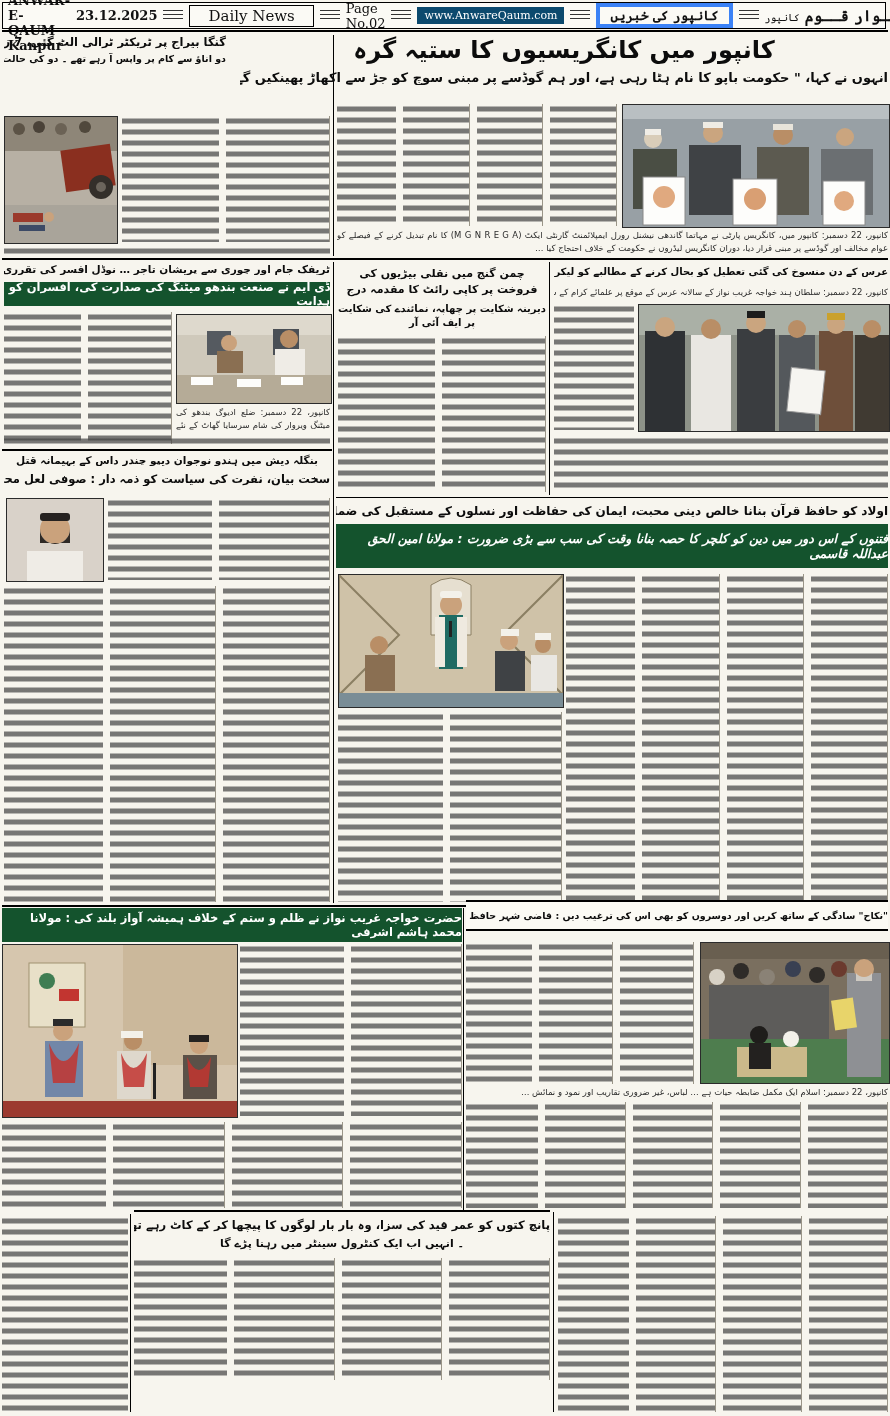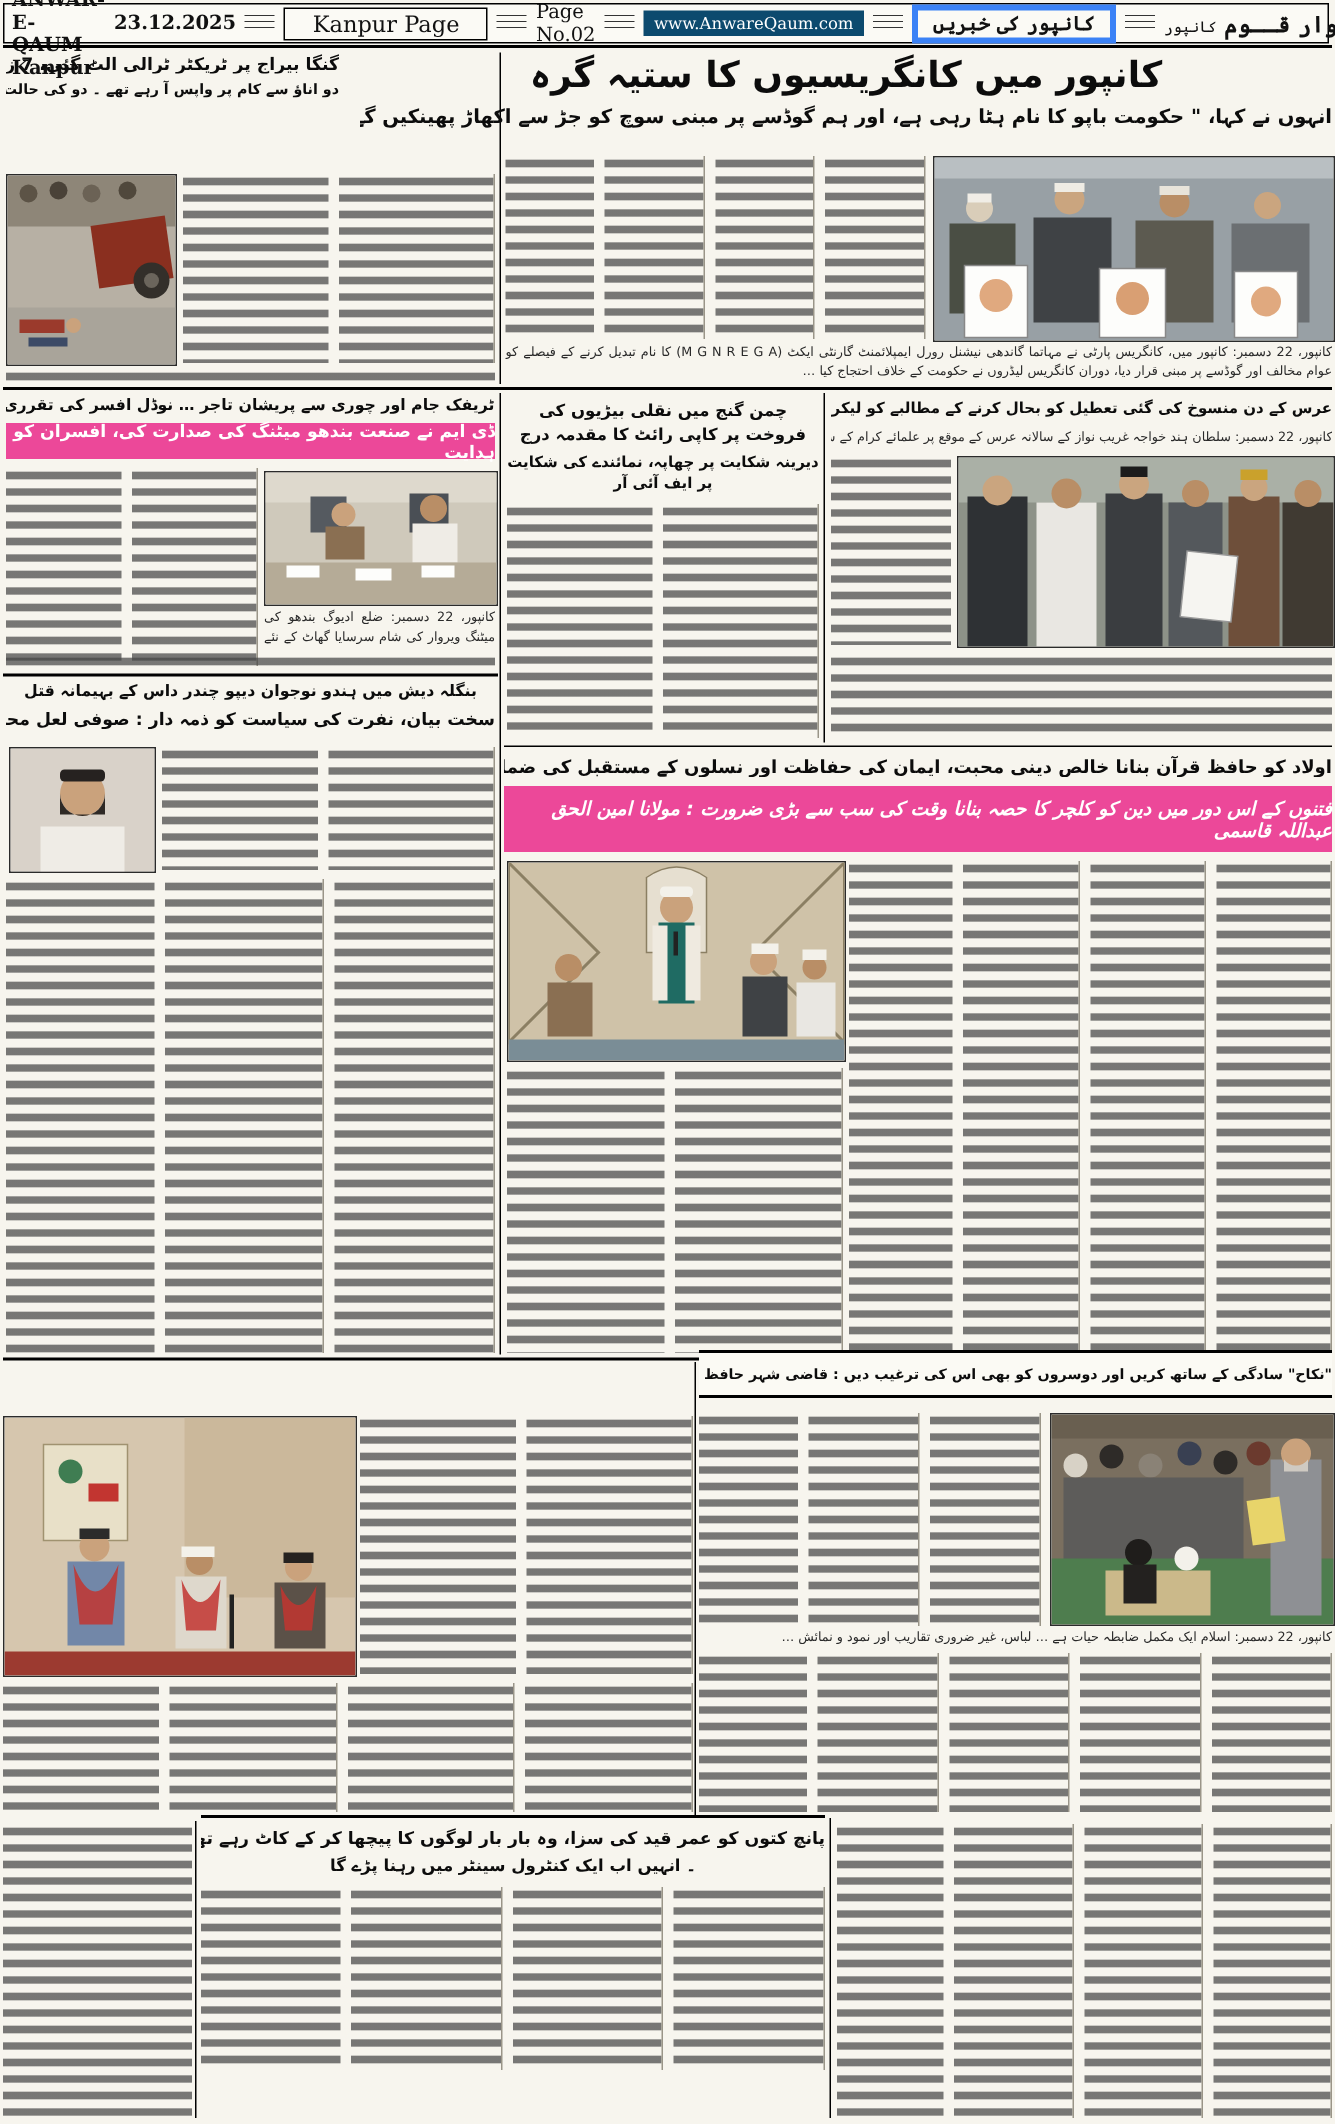--- a/index.html
+++ b/index.html
@@ -3,21 +3,21 @@
 <meta charset="utf-8">
 <style>
   html,body{margin:0;padding:0;background:#9a9a9a;}
   .page{position:relative;width:890px;height:1416px;background:#f7f5ee;margin:0 auto;
         font-family:"DejaVu Sans",sans-serif;color:#111;overflow:hidden;
         box-shadow:0 0 6px rgba(0,0,0,.5);}
   .u{direction:rtl;unicode-bidi:plaintext;}
   .abs{position:absolute;}
   .hl{font-weight:bold;color:#0c0c0c;text-align:center;white-space:nowrap;overflow:hidden;}
   .wrap{white-space:normal;}
-  .band{background:#ec4899;color:#fff;display:flex;align-items:center;justify-content:center;}
+  .band{background:#14532d;color:#fff;display:flex;align-items:center;justify-content:center;}
   .rule-h{background:#000;}
   .rule-v{background:#000;width:1px;}
   .cols{display:flex;gap:7px;}
   .gcol{flex:1;min-width:0;
         background-image:repeating-linear-gradient(to bottom,
           rgba(70,70,70,0) 0px,rgba(70,70,70,0) 2px,
           rgba(70,70,70,.72) 3px,rgba(70,70,70,.72) 7px,
           rgba(70,70,70,0) 8px,rgba(70,70,70,0) 11px);}
   .cols .gcol + .gcol{border-right:1px solid #9a9588;padding-right:7px;}
   .greek{background-image:repeating-linear-gradient(to bottom,
@@ -39,21 +39,21 @@
 </style>
 </head>
 <body>
 
 <div class="page">
 
   <div class="abs mast">
     <span style="font-size:13px;font-weight:bold;">Daily ANWAR-E-QAUM Kanpur</span>
     <span style="font-size:13px;font-weight:bold;">23.12.2025</span>
     <span class="hatch"></span>
-    <span class="mbox">Kanpur Page</span>
+    <span class="mbox">Daily News</span>
     <span class="hatch"></span>
     <span style="font-size:13px;">Page No.02</span>
     <span class="hatch"></span>
     <span class="site">www.AnwareQaum.com</span>
     <span class="hatch"></span>
     <span class="mbox-u u">کانپور کی خبریں</span>
     <span class="hatch"></span>
     <span class="mast-title u">
 
       <span style="font-size:15px;font-weight:bold;">انــوار قــوم</span>
@@ -226,20 +226,21 @@
     <div class="gcol"></div>
   </div>
   <div class="abs cols" style="left:566px;top:574px;width:322px;height:328px;">
     <div class="gcol"></div>
     <div class="gcol"></div>
     <div class="gcol"></div>
     <div class="gcol"></div>
   </div>
   <div class="abs rule-h" style="left:2px;top:905px;width:886px;height:2px;"></div>
 
+  <div class="abs band u" style="left:2px;top:908px;width:460px;height:34px;font-size:11.5px;font-weight:bold;">حضرت خواجہ غریب نواز نے ظلم و ستم کے خلاف ہمیشہ آواز بلند کی : مولانا محمد ہاشم اشرفی</div>
   <svg class="abs photo" style="left:2px;top:944px;" width="234" height="172">
     <rect width="234" height="172" fill="#d6c6ae"></rect>
     <rect x="120" y="0" width="114" height="120" fill="#cbb89b"></rect>
     <rect x="26" y="18" width="56" height="64" fill="#e8e0c8" stroke="#a09270"></rect>
     <circle cx="44" cy="36" r="8" fill="#3f7d52"></circle>
       <rect x="56" y="44" width="20" height="12" fill="#c23530"></rect>
     <circle cx="60" cy="86" r="10" fill="#caa27c"></circle>
       <rect x="50" y="74" width="20" height="7" fill="#2b2b2b"></rect>
     <rect x="42" y="96" width="38" height="56" fill="#7287a8"></rect>
     <path d="M46 98 q14 36 30 0 l-4 40 h-22 z" fill="#c23530" opacity=".85"></path>

